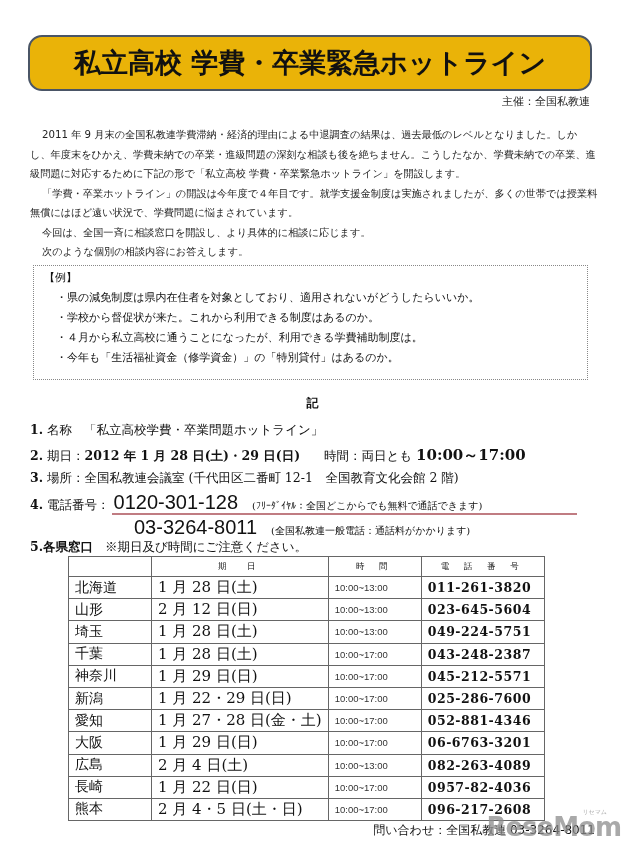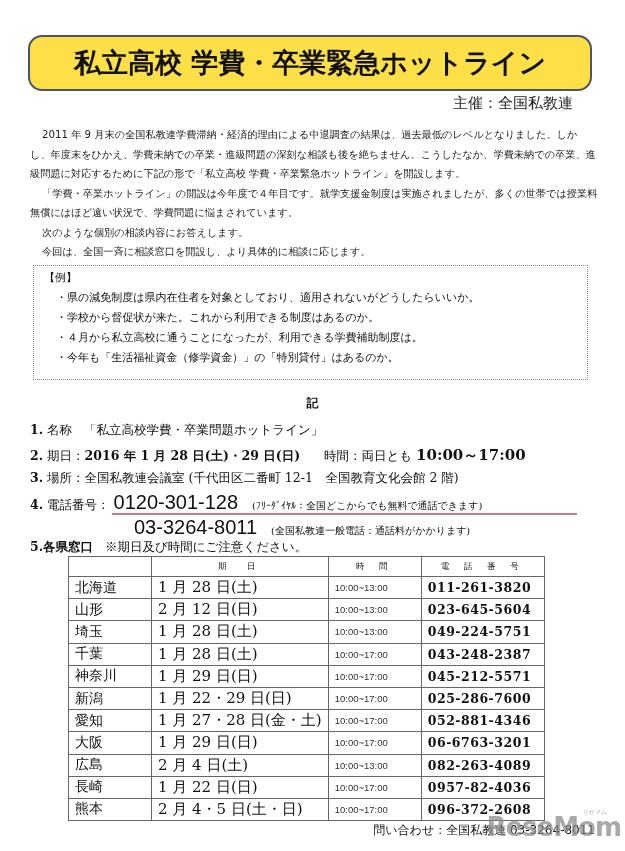--- a/index.html
+++ b/index.html
@@ -2,30 +2,30 @@
 <html><head>
   <meta charset="utf-8">
   <style>
     html, body { margin: 0; padding: 0; background: #ffffff; }
     body {
       width: 625px; height: 851px; position: relative; overflow: hidden;
       font-family: "DejaVu Sans", "Liberation Sans", sans-serif; color: #111;
     }
     .title-box {
       position: absolute; left: 28px; top: 35px; width: 564px; height: 56px;
-      background: #fde047; border: 2px solid #4a5566; border-radius: 14px;
+      background: #eab308; border: 2px solid #4a5566; border-radius: 14px;
       box-sizing: border-box; display: flex; align-items: center; justify-content: center;
     }
     .title-text {
       font-family: "DejaVu Sans", sans-serif; font-weight: bold; font-size: 27px;
       letter-spacing: 0px; color: #111; white-space: nowrap;
     }
     .sponsor {
-      position: absolute; right: 52px; top: 94px; font-family: "DejaVu Serif", serif;
-      font-size: 15px; color: #222;
+      position: absolute; right: 35px; top: 94px; font-family: "DejaVu Serif", serif;
+      font-size: 11px; color: #222;
     }
     .intro {
       position: absolute; left: 30px; top: 125px; width: 568px;
       font-size: 10.2px; line-height: 19.5px; color: #222;
     }
     .intro p { margin: 0; text-indent: 12px; }
     .examples {
       position: absolute; left: 33px; top: 265px; width: 555px; height: 115px;
       border: 1px dotted #888; box-sizing: border-box; padding: 2px 8px;
       font-size: 11px; line-height: 20px; color: #111;
@@ -80,43 +80,43 @@
 <body>
 
 <div class="title-box">
   <span class="title-text">私立高校  学費・卒業緊急ホットライン</span>
 </div>
 <div class="sponsor">主催：全国私教連</div>
 
 <div class="intro">
   <p>2011 年 9 月末の全国私教連学費滞納・経済的理由による中退調査の結果は、過去最低のレベルとなりました。しかし、年度末をひかえ、学費未納での卒業・進級問題の深刻な相談も後を絶ちません。こうしたなか、学費未納での卒業、進級問題に対応するために下記の形で「私立高校 学費・卒業緊急ホットライン」を開設します。</p>
   <p>「学費・卒業ホットライン」の開設は今年度で４年目です。就学支援金制度は実施されましたが、多くの世帯では授業料無償にはほど遠い状況で、学費問題に悩まされています。</p>
+  <p>今回は、全国一斉に相談窓口を開設し、より具体的に相談に応じます。</p>
   <p>次のような個別の相談内容にお答えします。</p>
-  <p>今回は、全国一斉に相談窓口を開設し、より具体的に相談に応じます。</p>
 </div>
 
 <div class="examples">
   <div class="ex-head">【例】</div>
   <div class="ex-item">・県の減免制度は県内在住者を対象としており、適用されないがどうしたらいいか。</div>
   <div class="ex-item">・学校から督促状が来た。これから利用できる制度はあるのか。</div>
   <div class="ex-item">・４月から私立高校に通うことになったが、利用できる学費補助制度は。</div>
   <div class="ex-item">・今年も「生活福祉資金（修学資金）」の「特別貸付」はあるのか。</div>
 </div>
 
 <div class="ki">記</div>
 
 <div class="line" style="top:422px;">
   <b>1.</b>
   <span>名称</span>&nbsp;&nbsp;
   <span>「私立高校学費・卒業問題ホットライン」</span>
 </div>
 
 <div class="line" style="top:446px;">
   <b>2.</b>
-  <span>期日：</span><b>2016 年 1 月 28 日(土)・29 日(日)</b>
+  <span>期日：</span><b>2012 年 1 月 28 日(土)・29 日(日)</b>
   &nbsp;&nbsp;&nbsp;&nbsp;
   <span>時間：両日とも</span>
   <span class="big-time">10:00～17:00</span>
 </div>
 
 <div class="line" style="top:470px;">
   <b>3.</b>
   <span>場所：</span><span>全国私教連会議室 (千代田区二番町 12-1　全国教育文化会館 2 階)</span>
 </div>
 
@@ -205,21 +205,21 @@
     <tr>
         <td class="c-name">長崎</td>
         <td class="c-date">1 月 22 日(日)</td>
         <td class="c-time">10:00~17:00</td>
         <td class="c-tel">0957-82-4036</td>
       </tr>
     <tr>
         <td class="c-name">熊本</td>
         <td class="c-date">2 月 4・5 日(土・日)</td>
         <td class="c-time">10:00~17:00</td>
-        <td class="c-tel">096-372-2608</td>
+        <td class="c-tel">096-217-2608</td>
       </tr>
   </tbody>
 </table>
 
 <div class="contact">問い合わせ：全国私教連 03-3264-8011</div>
 <div class="watermark">
   <small>リセマム</small>
   <span>ReseMom</span>
 </div>
 

